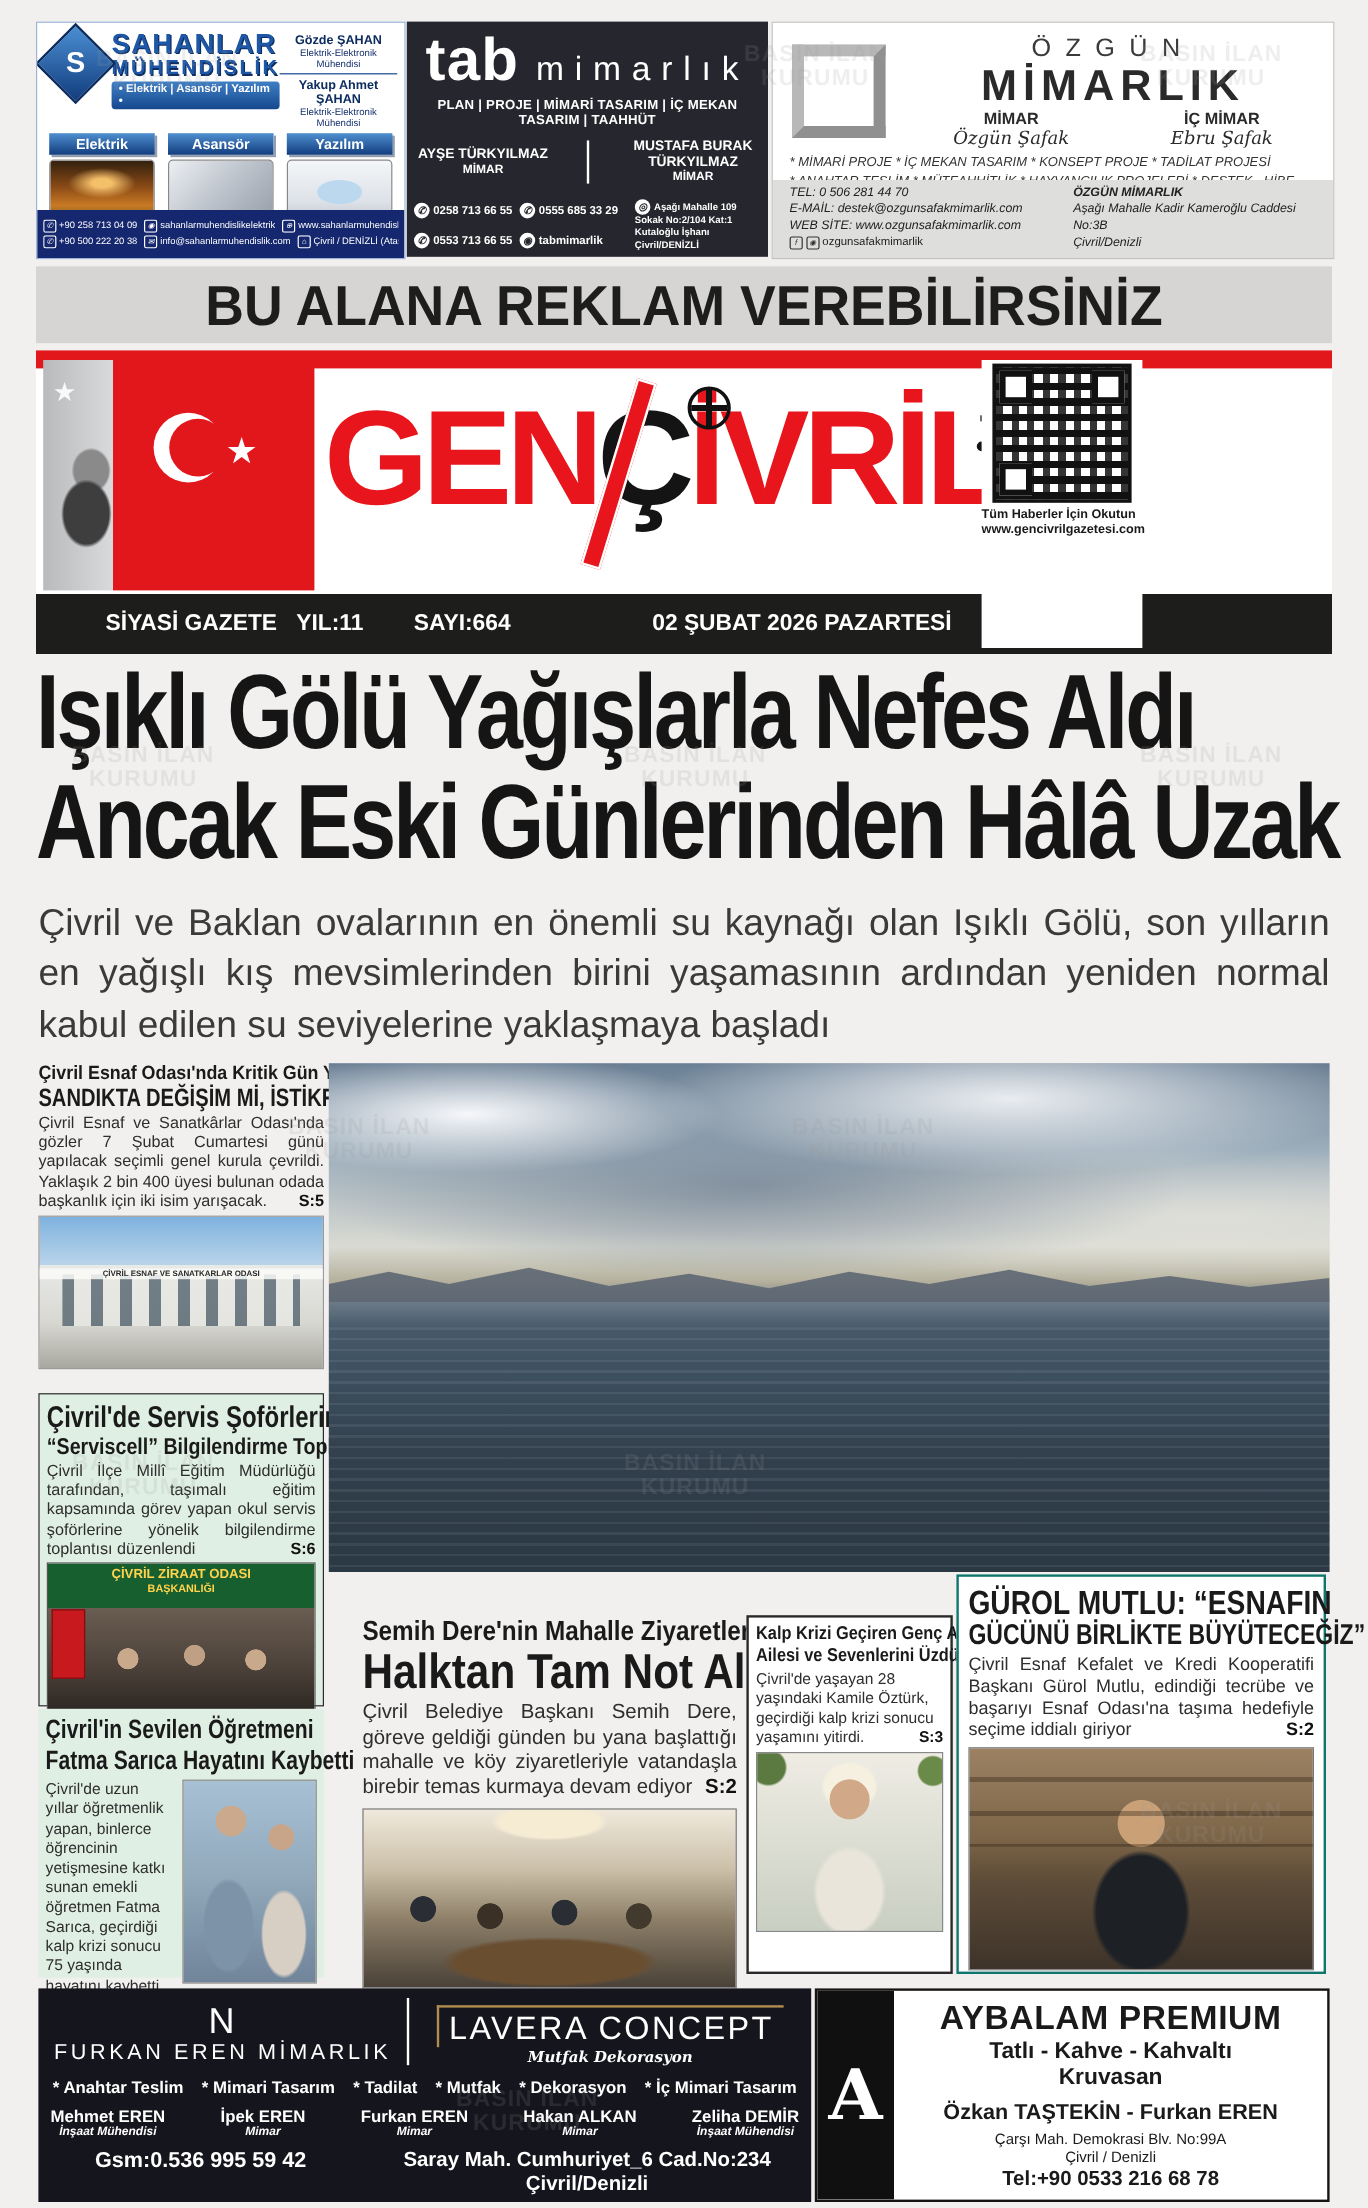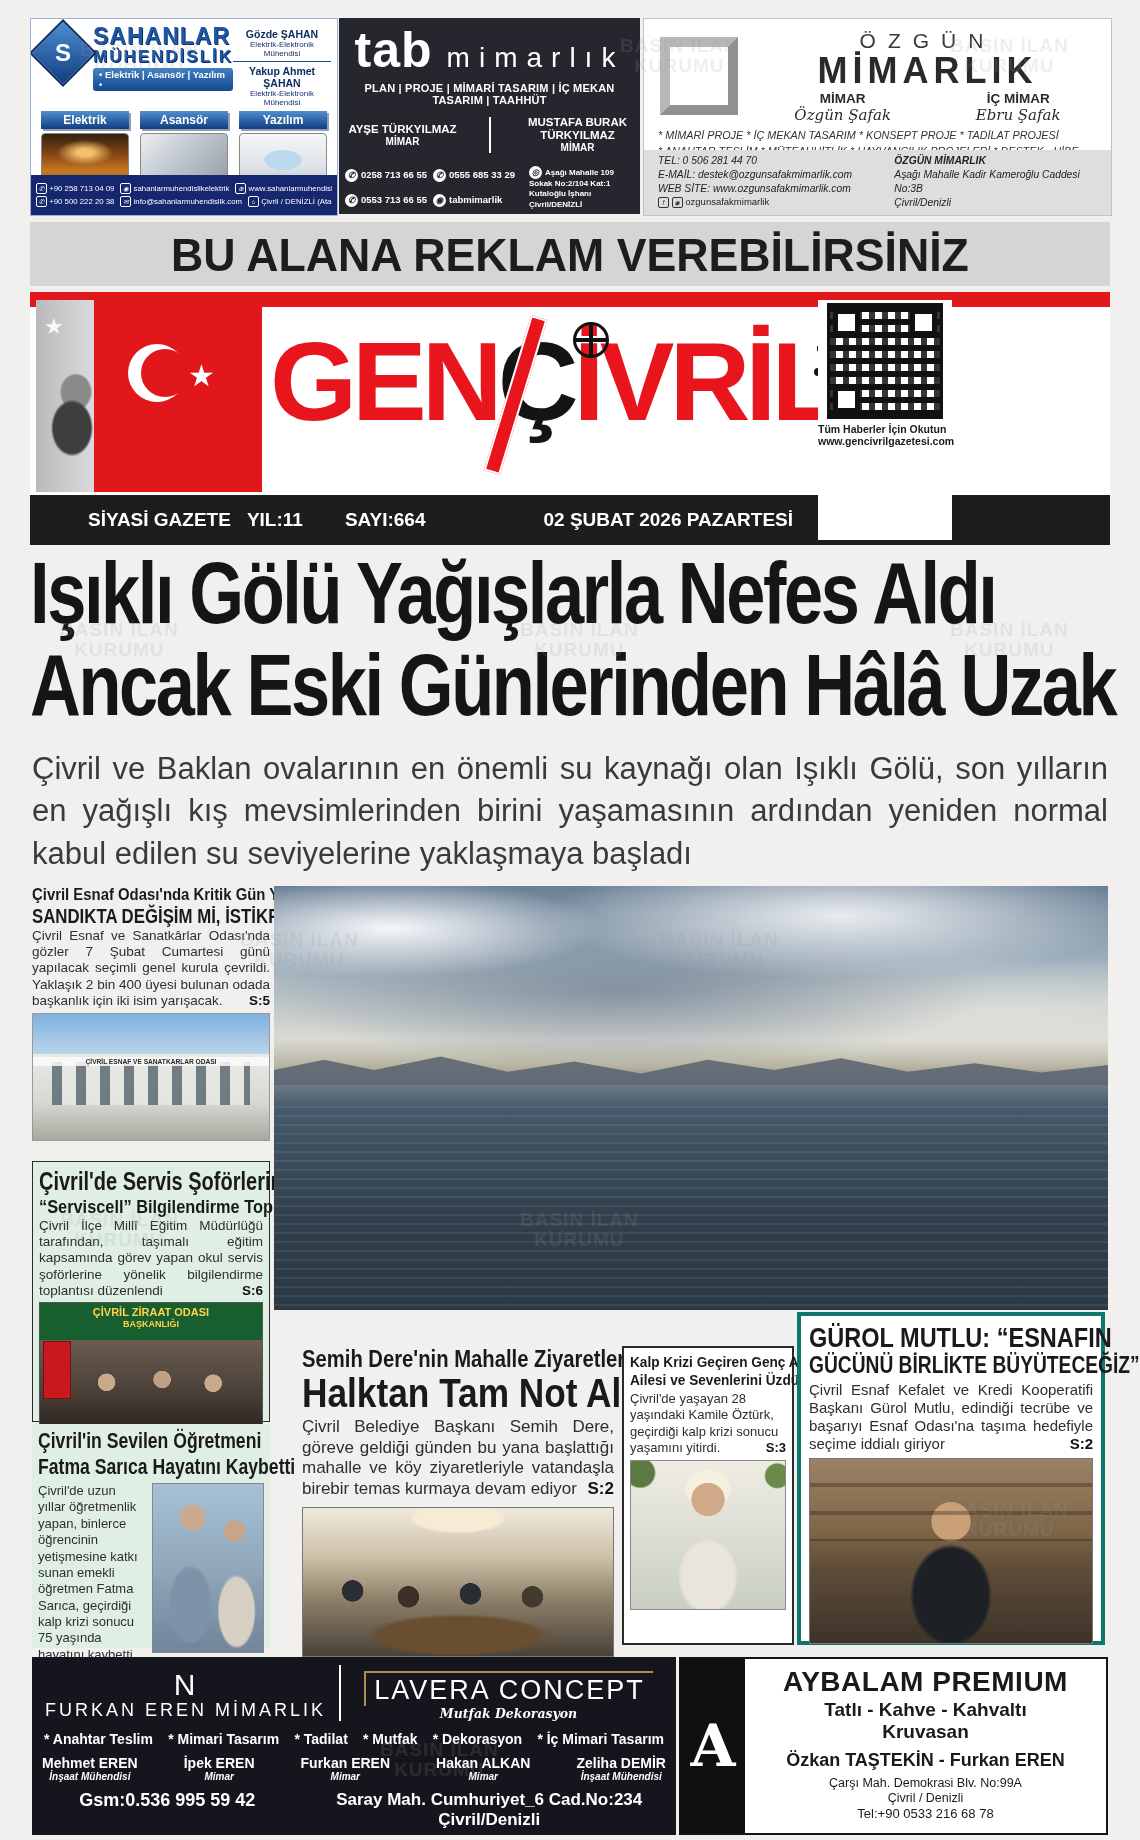--- a/index.html
+++ b/index.html
@@ -171,21 +171,21 @@
   .art-kalp{left:622px;top:1346px;width:172px;height:299px;background:#fff;border:2px solid #2a2a2a;padding:5px 6px;box-sizing:border-box;}
   .head-k{font-size:15.5px;font-weight:bold;transform:scaleX(.88);}
   .body-k{font-size:13px;line-height:1.25;color:#2e2e2e;margin-top:2px;}
   .kalp-ph{height:148px;margin-top:4px;border:1px solid #888;background:
       radial-gradient(circle 17px at 50% 26%,#d2a988 96%,transparent),
       radial-gradient(ellipse 36px 32px at 50% 19%,#f5f0e0 58%,transparent 66%),
       radial-gradient(ellipse 46px 58px at 50% 78%,#e9e5da 58%,transparent 66%),
       radial-gradient(circle 24px at 6% 8%,#5a7a42 58%,transparent 66%),
       radial-gradient(circle 20px at 95% 10%,#6a8a4a 58%,transparent 66%),
       linear-gradient(180deg,#efece4 0%,#c9cfc2 100%);}
-  .art-gurol{left:797px;top:1312px;width:308px;height:333px;background:#fff;border:4px solid #0f766e;padding:7px 8px;box-sizing:border-box;}
+  .art-gurol{left:797px;top:1312px;width:308px;height:333px;background:#fff;border:2px solid #0f766e;padding:7px 8px;box-sizing:border-box;}
   .head-g1{font-size:28px;font-weight:bold;transform:scaleX(.84);line-height:1.05;}
   .head-g2{font-size:24px;font-weight:bold;transform:scaleX(.80);line-height:1.05;}
   .body-g{font-size:15px;line-height:1.2;text-align:justify;color:#2e2e2e;margin-top:3px;}
   .gurol-ph{position:relative;height:184px;margin-top:5px;border:1px solid #777;background:
       radial-gradient(circle 20px at 50% 34%,#caa177 96%,transparent),
       radial-gradient(ellipse 64px 80px at 50% 74%,#1d2126 58%,transparent 64%),
       radial-gradient(ellipse 10px 24px at 50% 58%,#e8e4da 60%,transparent 70%),
       linear-gradient(180deg,#9c8263 0%,#7d6548 40%,#5d4c38 60%,#3e332a 100%);}
   .gurol-ph::before{content:"";position:absolute;left:0;right:0;top:0;height:45%;background:
       repeating-linear-gradient(180deg,transparent 0 24px,rgba(40,28,16,.35) 24px 28px);}
@@ -209,21 +209,21 @@
   .f-addr{flex:1;text-align:center;font-size:17px;font-weight:bold;line-height:1.2;}
   .ad-ayb{left:679px;top:1657px;width:429px;height:178px;background:#fff;border:2px solid #141414;display:flex;box-sizing:border-box;overflow:hidden;}
   .a-logo{width:64px;background:#101010;color:#fff;display:flex;align-items:center;justify-content:center;font-family:"DejaVu Serif",serif;font-size:58px;font-weight:bold;flex:none;}
   .a-body{flex:1;text-align:center;padding:6px 8px;line-height:1.2;}
   .a-brand{font-size:28px;font-weight:bold;letter-spacing:0.5px;}
   .a-l1{font-size:19px;font-weight:bold;margin-top:0;}
   .a-l2{font-size:19px;font-weight:bold;}
   .a-own{font-size:18px;font-weight:bold;margin-top:6px;}
   .a-ad1{font-size:12.5px;margin-top:4px;}
   .a-ad2{font-size:12.5px;}
-  .a-tel{font-size:13px;font-weight:normal;}
+  .a-tel{font-size:17px;font-weight:bold;}
 </style>
 </head>
 <body>
 
 <div class="page">
 
   <div class="wm" style="left:80px;top:40px;">
       <span>BASIN İLAN</span>
       <span>KURUMU</span>
     </div>

